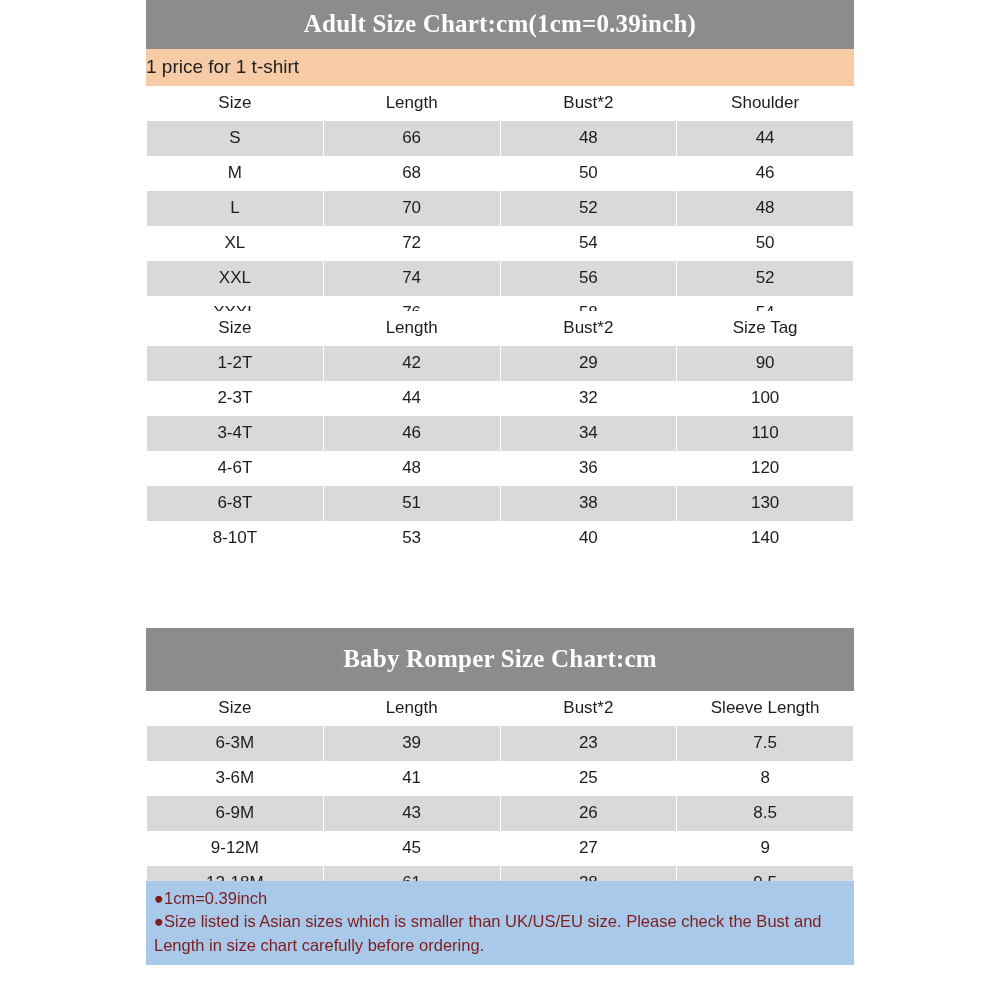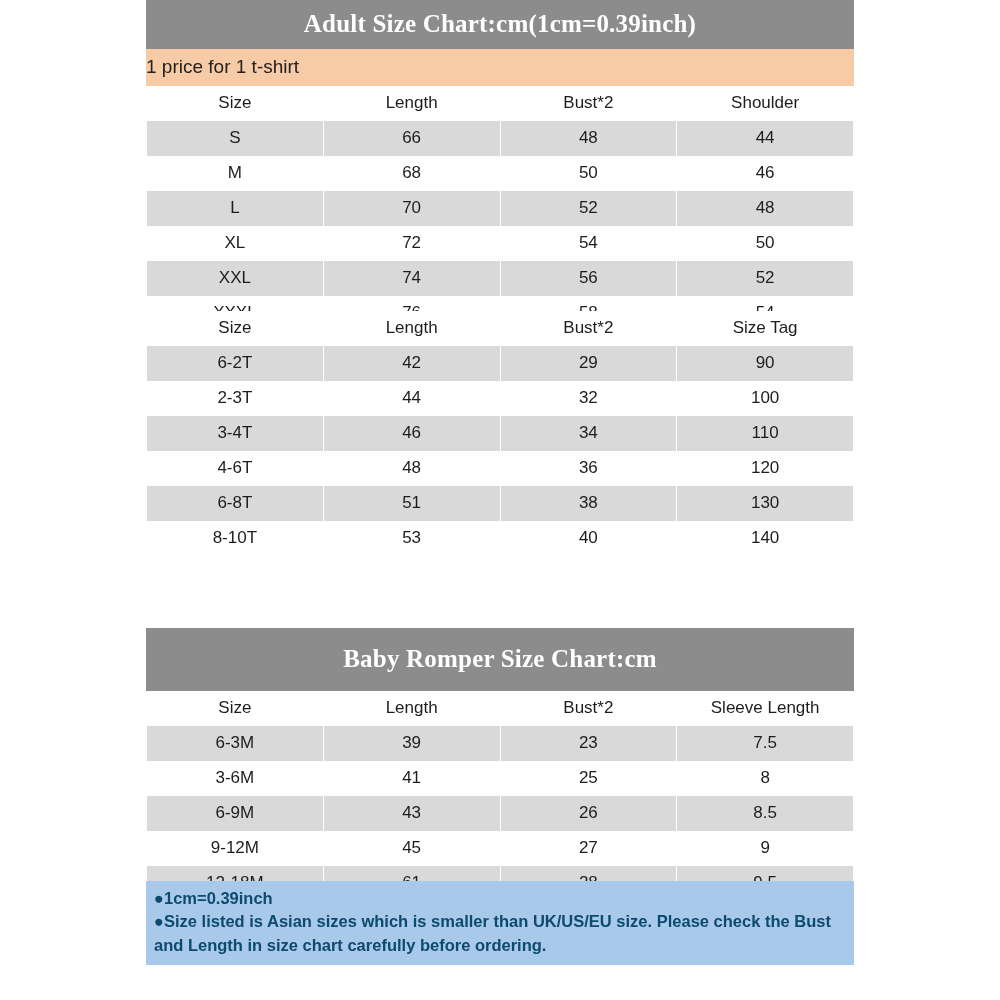--- a/index.html
+++ b/index.html
@@ -56,22 +56,22 @@
     border-right: 1px solid #ffffff;
   }
   table.size-table tr.head td { background: #ffffff; }
   table.size-table tr.odd td { background: #d9d9d9; }
   table.size-table tr.even td { background: #ffffff; }
   .note-box {
     position: absolute;
     left: 146px;
     width: 708px;
     background: #a8c9ea;
-    color: #0c4a6e;
-    font-weight: bold;
+    color: #7f1d1d;
+    font-weight: normal;
     font-size: 16.5px;
     line-height: 1.42;
     padding: 6px 8px 8px 8px;
     font-family: "Liberation Sans", sans-serif;
   }
   .note-box p { margin: 0; }
   .side-strip {
     position: absolute;
     top: 0;
     width: 146px;
@@ -141,21 +141,21 @@
   <div class="chart-block" style="top:311px">
     <table class="size-table">
       <tbody>
           <tr class="head">
         <td>Size</td>
         <td>Length</td>
         <td>Bust*2</td>
         <td>Size Tag</td>
       </tr>
       <tr class="odd">
-        <td>6-2T</td>
+        <td>1-2T</td>
         <td>42</td>
         <td>29</td>
         <td>90</td>
       </tr>
       <tr class="even">
         <td>2-3T</td>
         <td>44</td>
         <td>32</td>
         <td>100</td>
       </tr>

